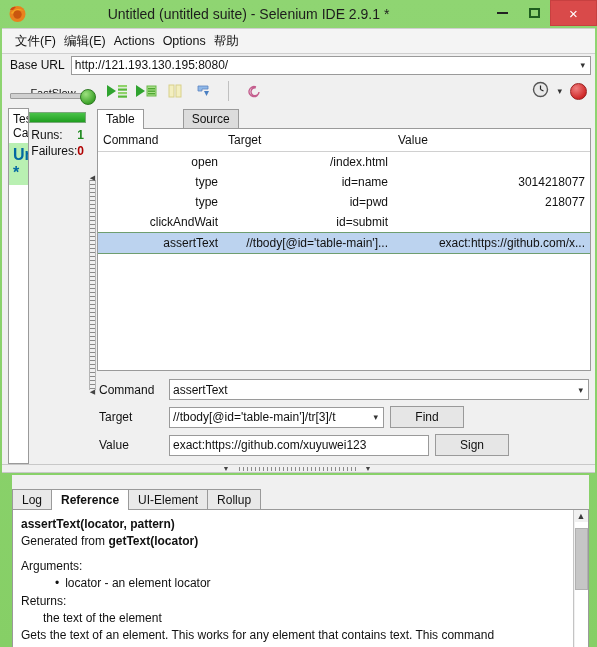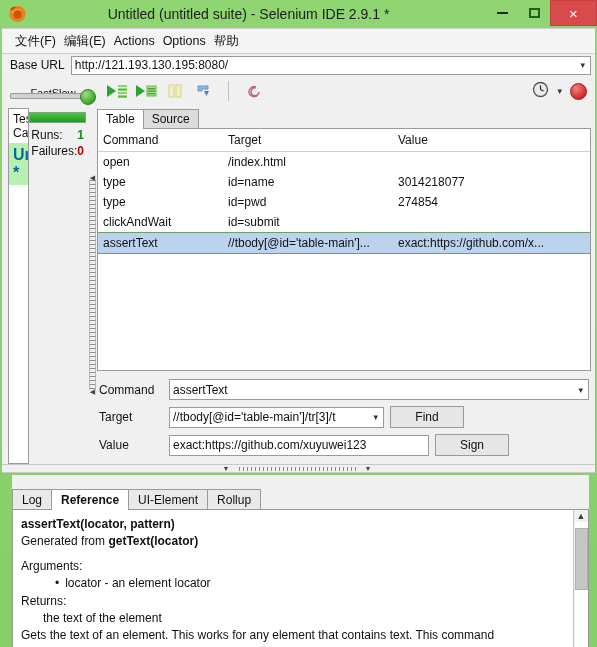--- a/index.html
+++ b/index.html
@@ -88,34 +88,34 @@
   .num.runs{color:#1f8a1f;}
   .num.fails{color:#b00000;}
   .vsplit{width:9px;display:flex;align-items:center;justify-content:center;position:relative;}
   .vsplit .grip{width:5px;height:210px;border-left:1px solid #b5b5b5;border-right:1px solid #b5b5b5;
      background:repeating-linear-gradient(180deg,#8a8a8a 0 1px,transparent 1px 4px);}
   .vsplit .ar{position:absolute;font-size:7px;color:#444;}
   .vsplit .ar.t{top:68px;}
   .vsplit .ar.b{bottom:68px;}
   .rightpane{flex:1;display:flex;flex-direction:column;padding:2px 4px 0 0;box-sizing:border-box;}
   
-  .tabstrip{display:flex;align-items:flex-end;height:20px;border-bottom:1px solid #9a9a9a;}
+  .tabstrip{display:flex;align-items:flex-end;height:20px;border-bottom:1px solid #9a9a9a;gap:40px;}
   .tab{
     font-size:12px;color:#111;padding:2px 8px 2px 8px;border:1px solid #9a9a9a;border-bottom:none;
     background:#dcdcdc;margin-right:-1px;cursor:default;box-sizing:border-box;height:19px;
   }
   .tab.active{background:#fff;position:relative;top:1px;height:20px;}
   
   .cmdtable{
     flex:1;background:#fff;border:1px solid #9a9a9a;border-top:none;box-sizing:border-box;
     overflow:hidden;display:flex;flex-direction:column;
   }
   .ct-head{display:flex;border-bottom:1px solid #d0d0d0;background:#fff;}
   .ct-head div{font-size:12px;color:#111;padding:4px 5px;box-sizing:border-box;}
-  .ct-row{display:flex;cursor:default;}
+  .ct-row{display:flex;cursor:default;text-align:right;}
   .ct-row div{font-size:12px;color:#111;padding:3px 5px;box-sizing:border-box;
      white-space:nowrap;overflow:hidden;}
   .ct-row.sel{background:#bcd3ef;border-top:1px solid #6f9e6f;border-bottom:1px solid #6f9e6f;}
   .c1{width:125px;}
   .c2{width:170px;}
   .c3{flex:1;}
   
   .editor{padding:8px 2px 2px 2px;}
   .ed-row{display:flex;align-items:center;margin-bottom:6px;gap:6px;}
   .ed-lbl{width:64px;font-size:12px;color:#111;}
@@ -317,21 +317,21 @@
           <div class="c3"></div>
         </div>
         <div class="ct-row">
           <div class="c1">type</div>
           <div class="c2">id=name</div>
           <div class="c3">3014218077</div>
         </div>
         <div class="ct-row">
           <div class="c1">type</div>
           <div class="c2">id=pwd</div>
-          <div class="c3">274854</div>
+          <div class="c3">218077</div>
         </div>
         <div class="ct-row">
           <div class="c1">clickAndWait</div>
           <div class="c2">id=submit</div>
           <div class="c3"></div>
         </div>
         <div class="ct-row sel">
           <div class="c1">assertText</div>
           <div class="c2">//tbody[@id='table-main']...</div>
           <div class="c3">exact:https://github.com/x...</div>

